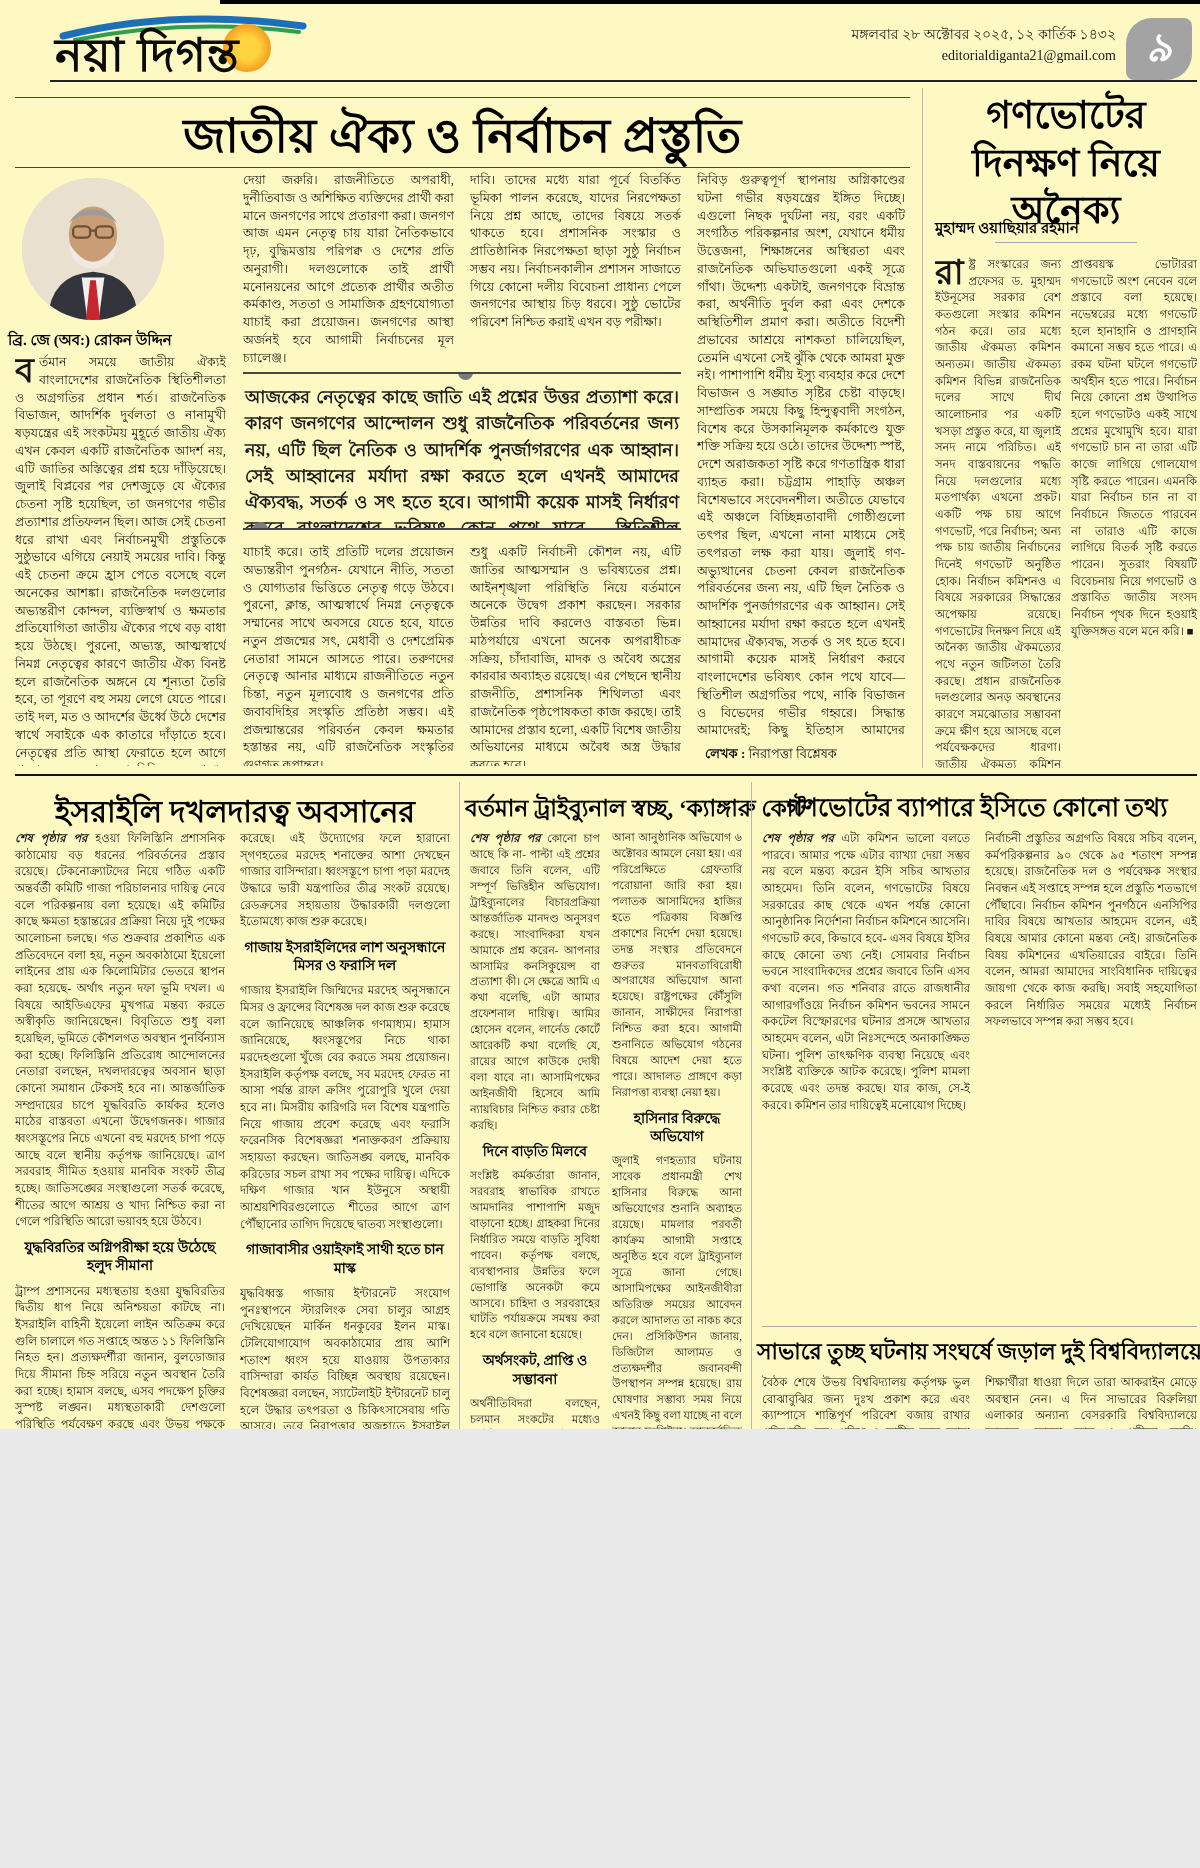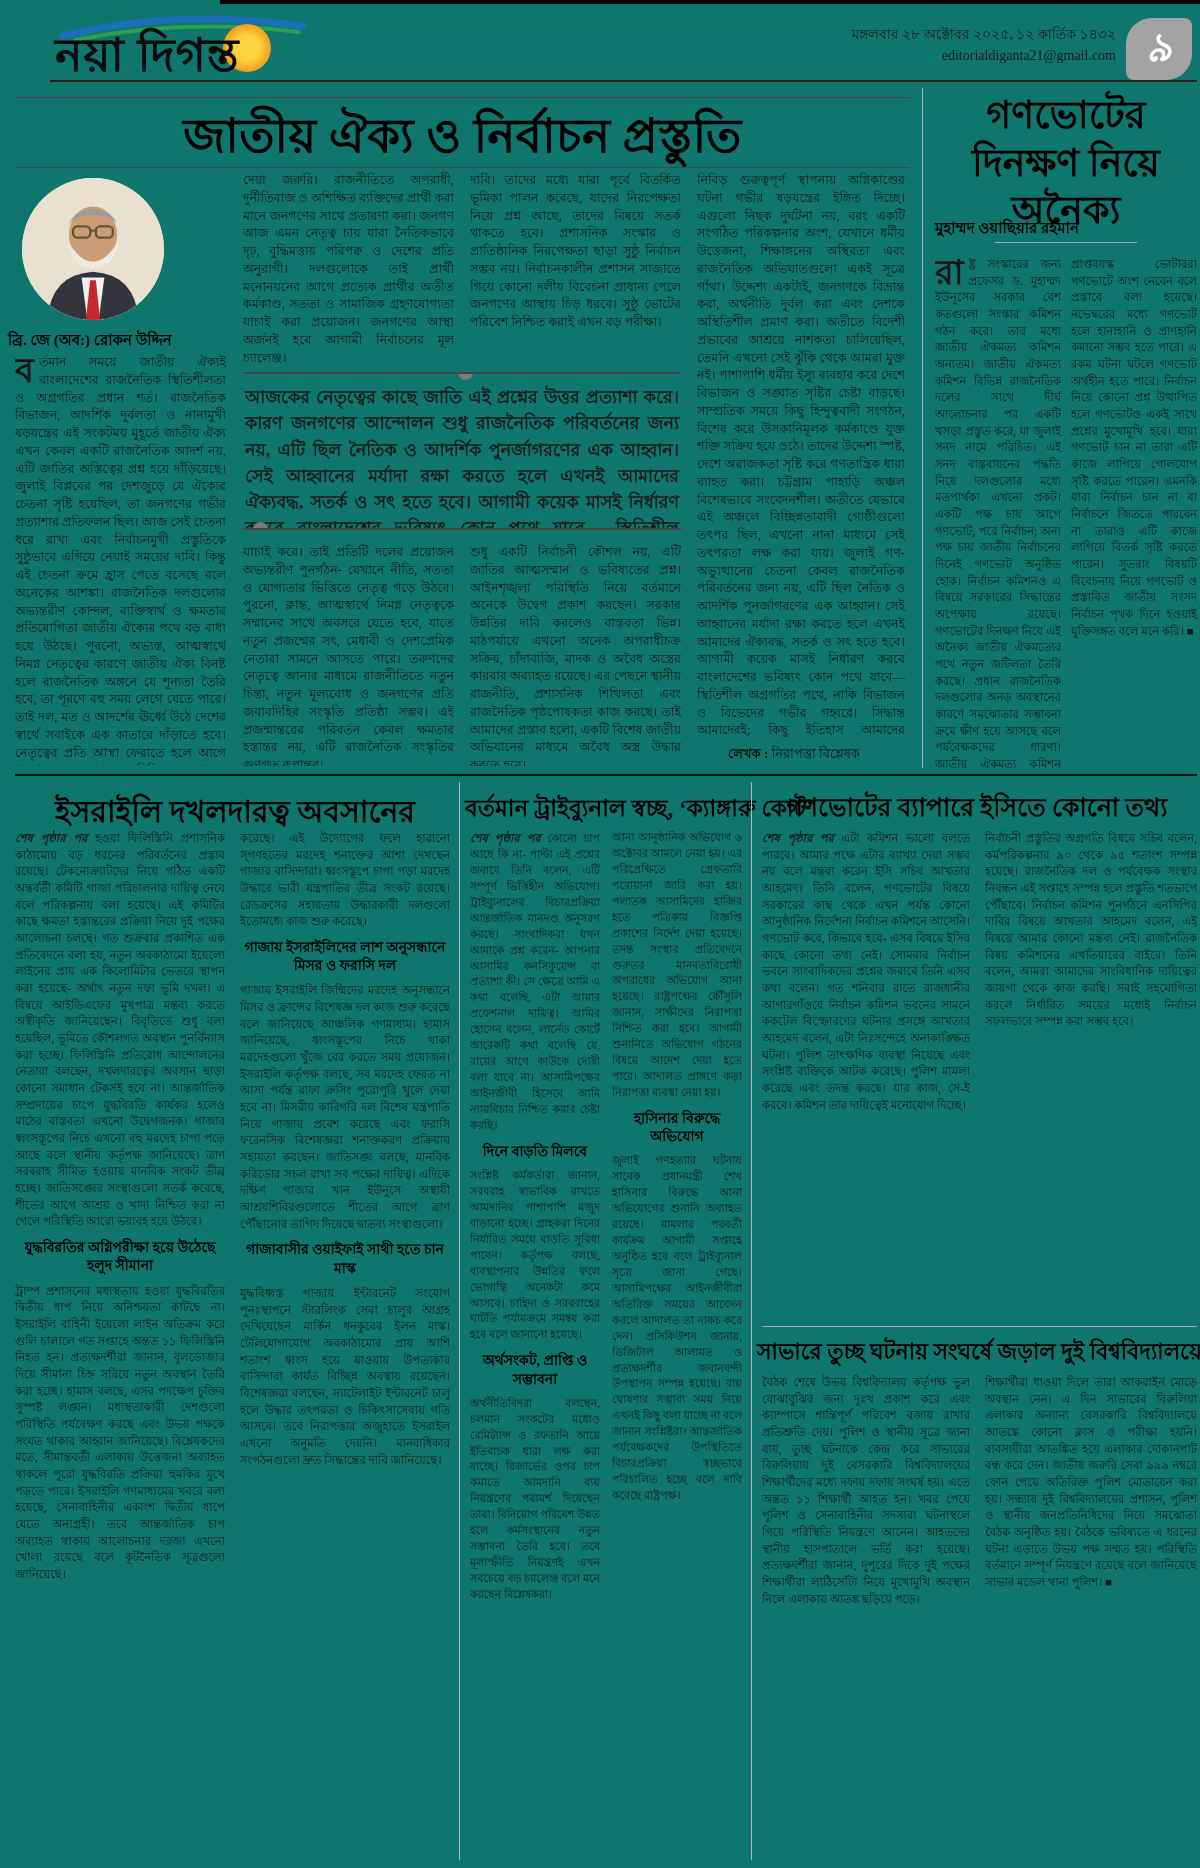--- a/index.html
+++ b/index.html
@@ -1,16 +1,16 @@
 <!DOCTYPE html>
 <html lang="bn"><head>
 <meta charset="utf-8">
 <style>
   html,body{margin:0;padding:0;background:#e9e9e9;}
-  #page{position:relative;width:1200px;height:1868px;margin:0 auto;background:#0f766e;
+  #page{position:relative;width:1200px;height:1429px;margin:0 auto;background:#fef9c3;
         font-family:"Liberation Serif","DejaVu Serif",serif;color:#111;overflow:hidden;}
   .abs{position:absolute;}
   .rule{position:absolute;background:#222;}
   .lightrule{position:absolute;background:#aaa;}
   
   .logo-text{position:absolute;left:0;top:14px;font-size:46px;font-weight:bold;color:#0b0b0b;letter-spacing:1px;white-space:nowrap;}
   .logo-sun{position:absolute;left:168px;top:18px;width:48px;height:48px;border-radius:50%;
             background:radial-gradient(circle at 50% 50%, #ffd23f 0 35%, #f59f1e 70%, #f08913 100%);}
   .dateline{position:absolute;right:84px;top:24px;text-align:right;font-size:14px;line-height:1.5;color:#1a1a1a;}
   .page-badge{position:absolute;right:8px;top:18px;width:66px;height:62px;background:#a3a3a3;
@@ -24,21 +24,21 @@
   .byline{position:absolute;font-weight:bold;font-size:15px;color:#000;}
   
   .col{position:absolute;text-align:justify;font-size:12.5px;line-height:1.42;color:#171717;overflow:hidden;
        word-break:break-word;}
   .ncol{font-size:11.5px;line-height:1.45;}
   .dropcap{float:left;font-size:34px;line-height:0.9;font-weight:bold;padding:2px 5px 0 0;}
   .pullquote{position:absolute;left:243px;top:372px;width:438px;height:158px;overflow:hidden;
              border-top:2px solid #444;border-bottom:2px solid #444;padding:10px 2px 6px 2px;box-sizing:border-box;
              font-size:17.5px;font-weight:bold;line-height:1.5;text-align:justify;color:#1c1c1c;}
   .pq-dot{position:absolute;width:15px;height:15px;border-radius:50%;background:#7b7b7b;}
-  .author-note{position:absolute;left:690px;top:744px;width:208px;text-align:center;font-size:13px;}
+  .author-note{position:absolute;left:667px;top:744px;width:208px;text-align:center;font-size:13px;}
   .author-note b{font-weight:bold;}
   
   .photo{position:absolute;left:22px;top:178px;width:142px;height:142px;border-radius:50%;overflow:hidden;
          background:#e6ddcd;}
   
   .b-headline{position:absolute;text-align:center;font-size:30px;font-weight:bold;white-space:nowrap;color:#000;}
   .cont{font-weight:bold;font-style:italic;font-size:11.5px;}
   .subhead{text-align:center;font-weight:bold;font-size:14px;line-height:1.3;margin:9px 0 7px 0;color:#000;}
   .bcol p{margin:0 0 6px 0;}
   .vline{position:absolute;width:1px;background:#b5b5b5;}

